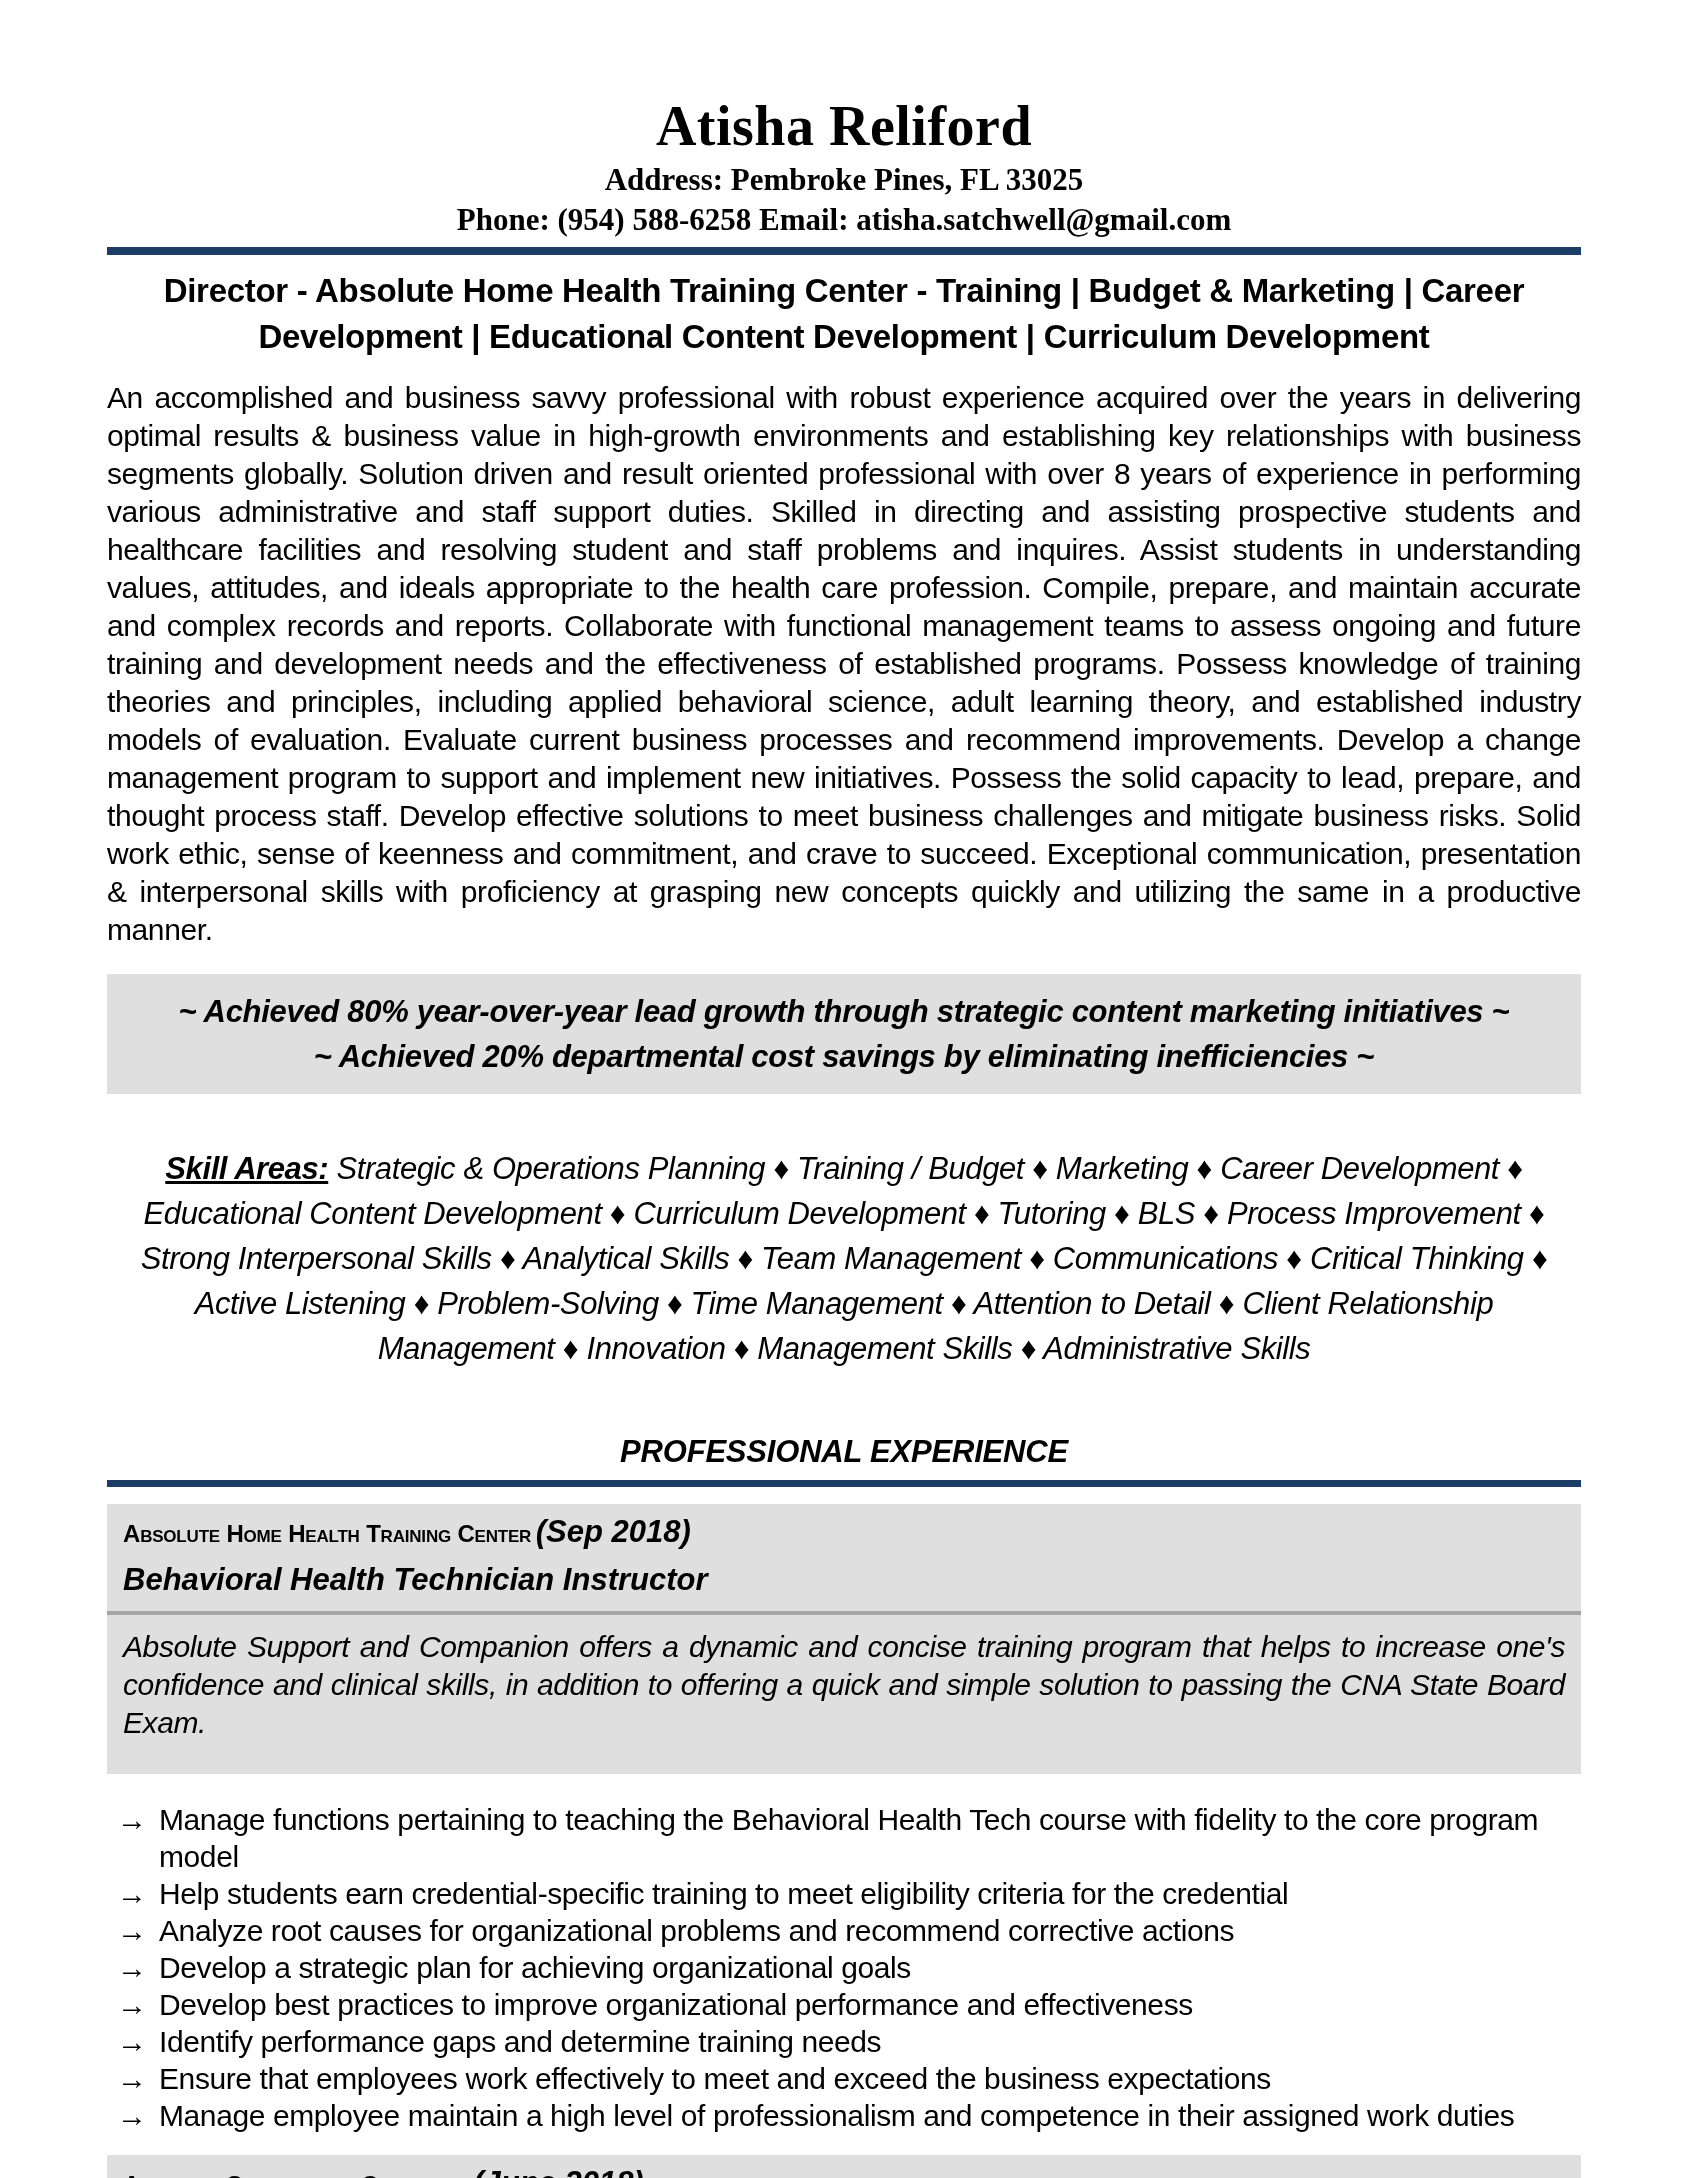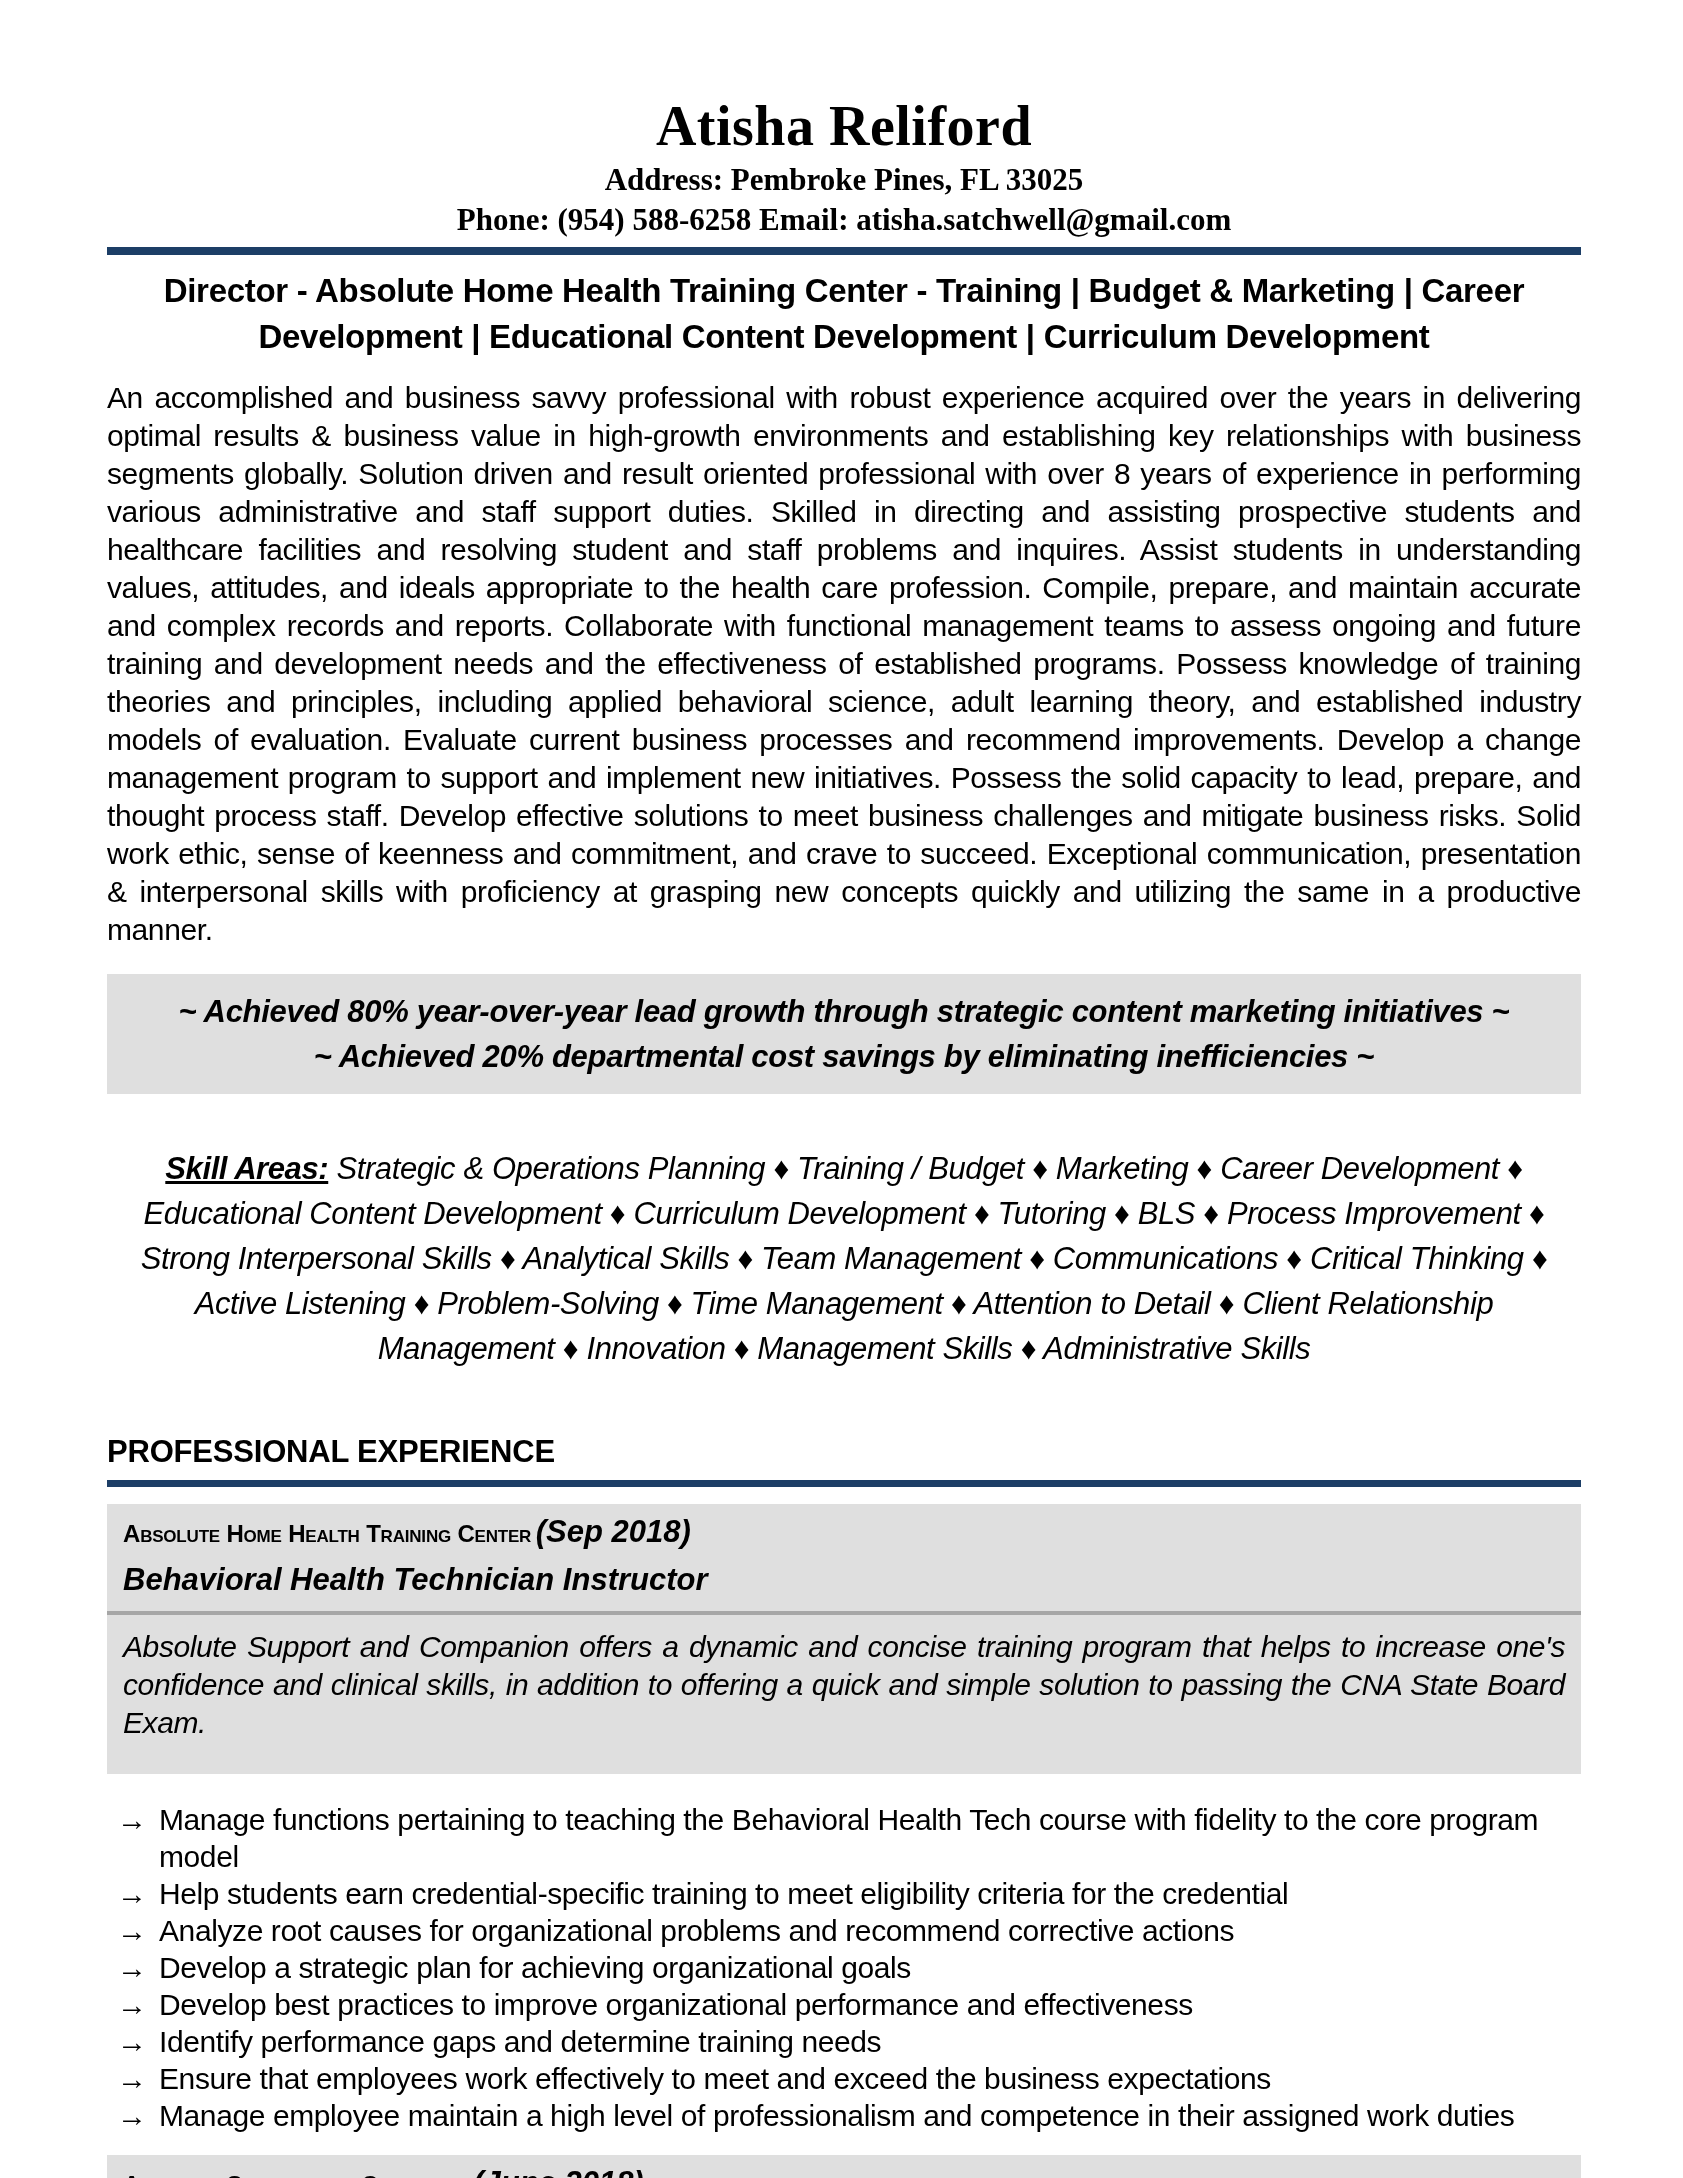--- a/index.html
+++ b/index.html
@@ -52,21 +52,21 @@
     padding: 0 26px;
     font-size: 31px; font-style: italic;
     line-height: 45px; text-align: center; letter-spacing: -0.4px;
   }
   .skills .skills-label { font-weight: bold; text-decoration: underline; }
 
   
   .section-heading {
     margin-top: 63px;
     font-size: 31px; font-weight: bold;
-    letter-spacing: -0.2px;
+    text-align: center; letter-spacing: -0.2px; font-style: italic;
   }
   .job { margin-top: 17px; }
   .job + .job { margin-top: 21px; }
   .job-header {
     background: #dfdfdf;
     padding: 9px 16px 12px;
     border-bottom: 4px solid #a6a6a6;
     line-height: 38px;
   }
   .company { font-weight: bold; font-size: 24px; font-variant: small-caps; letter-spacing: -0.2px; }

